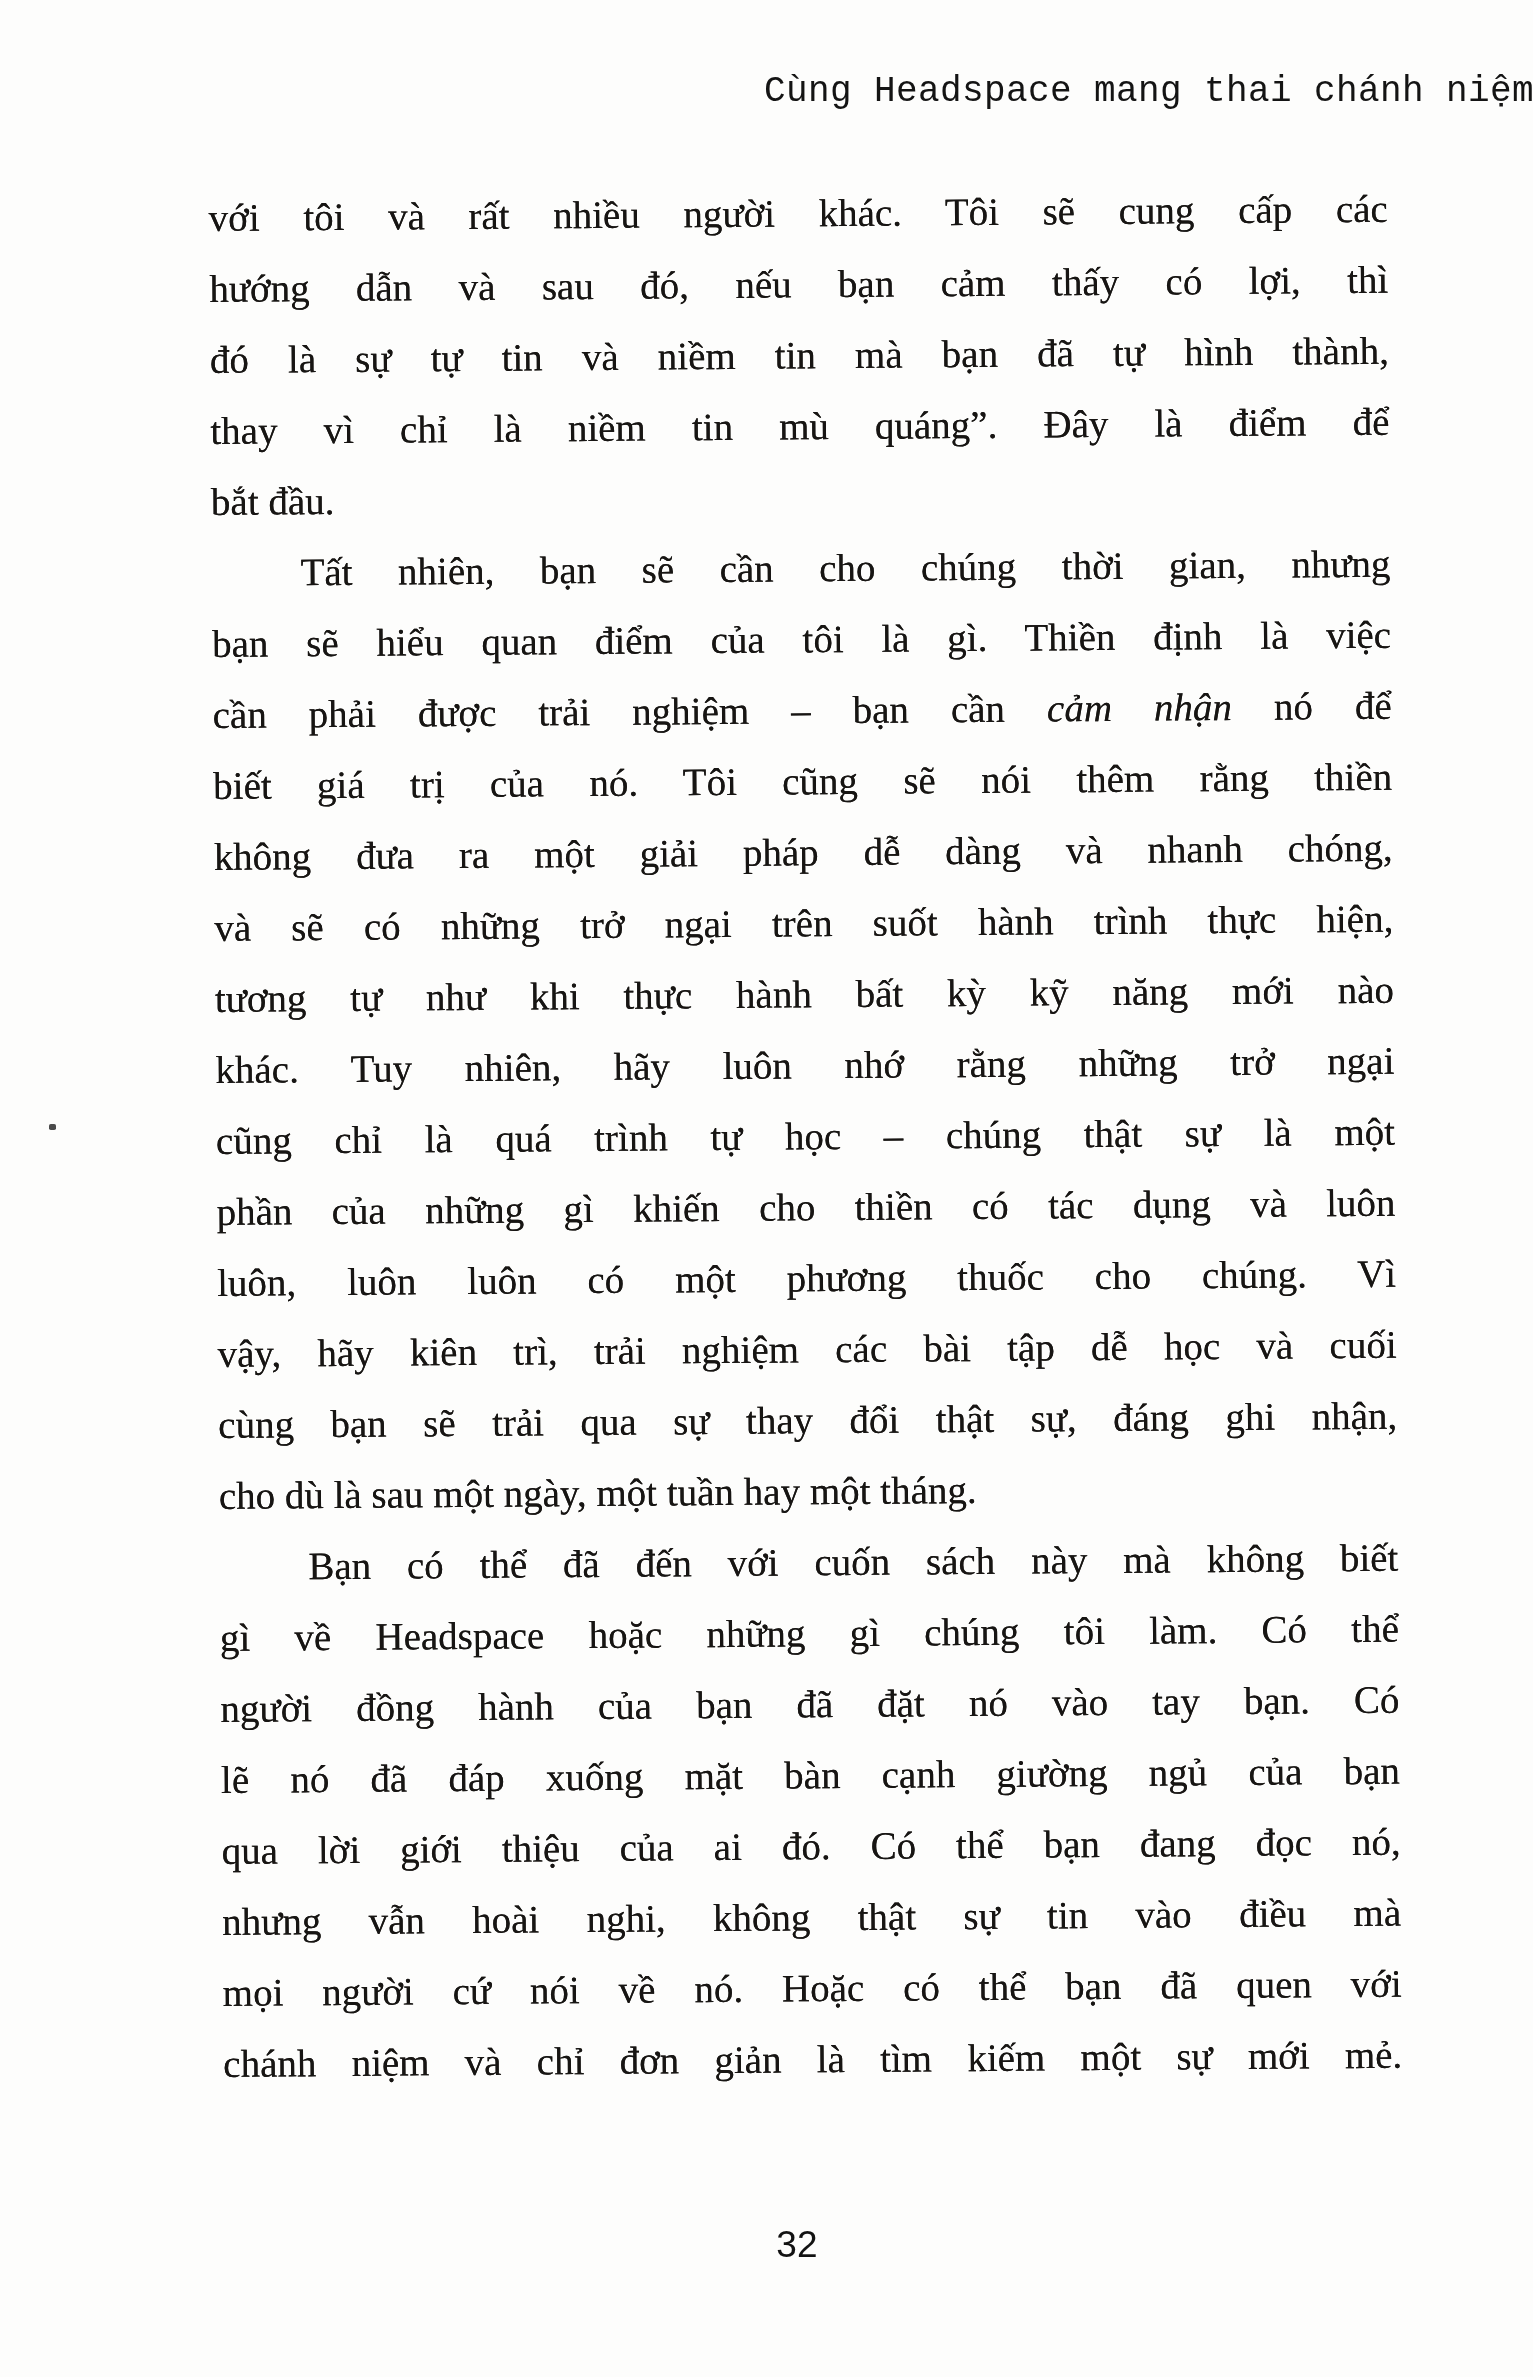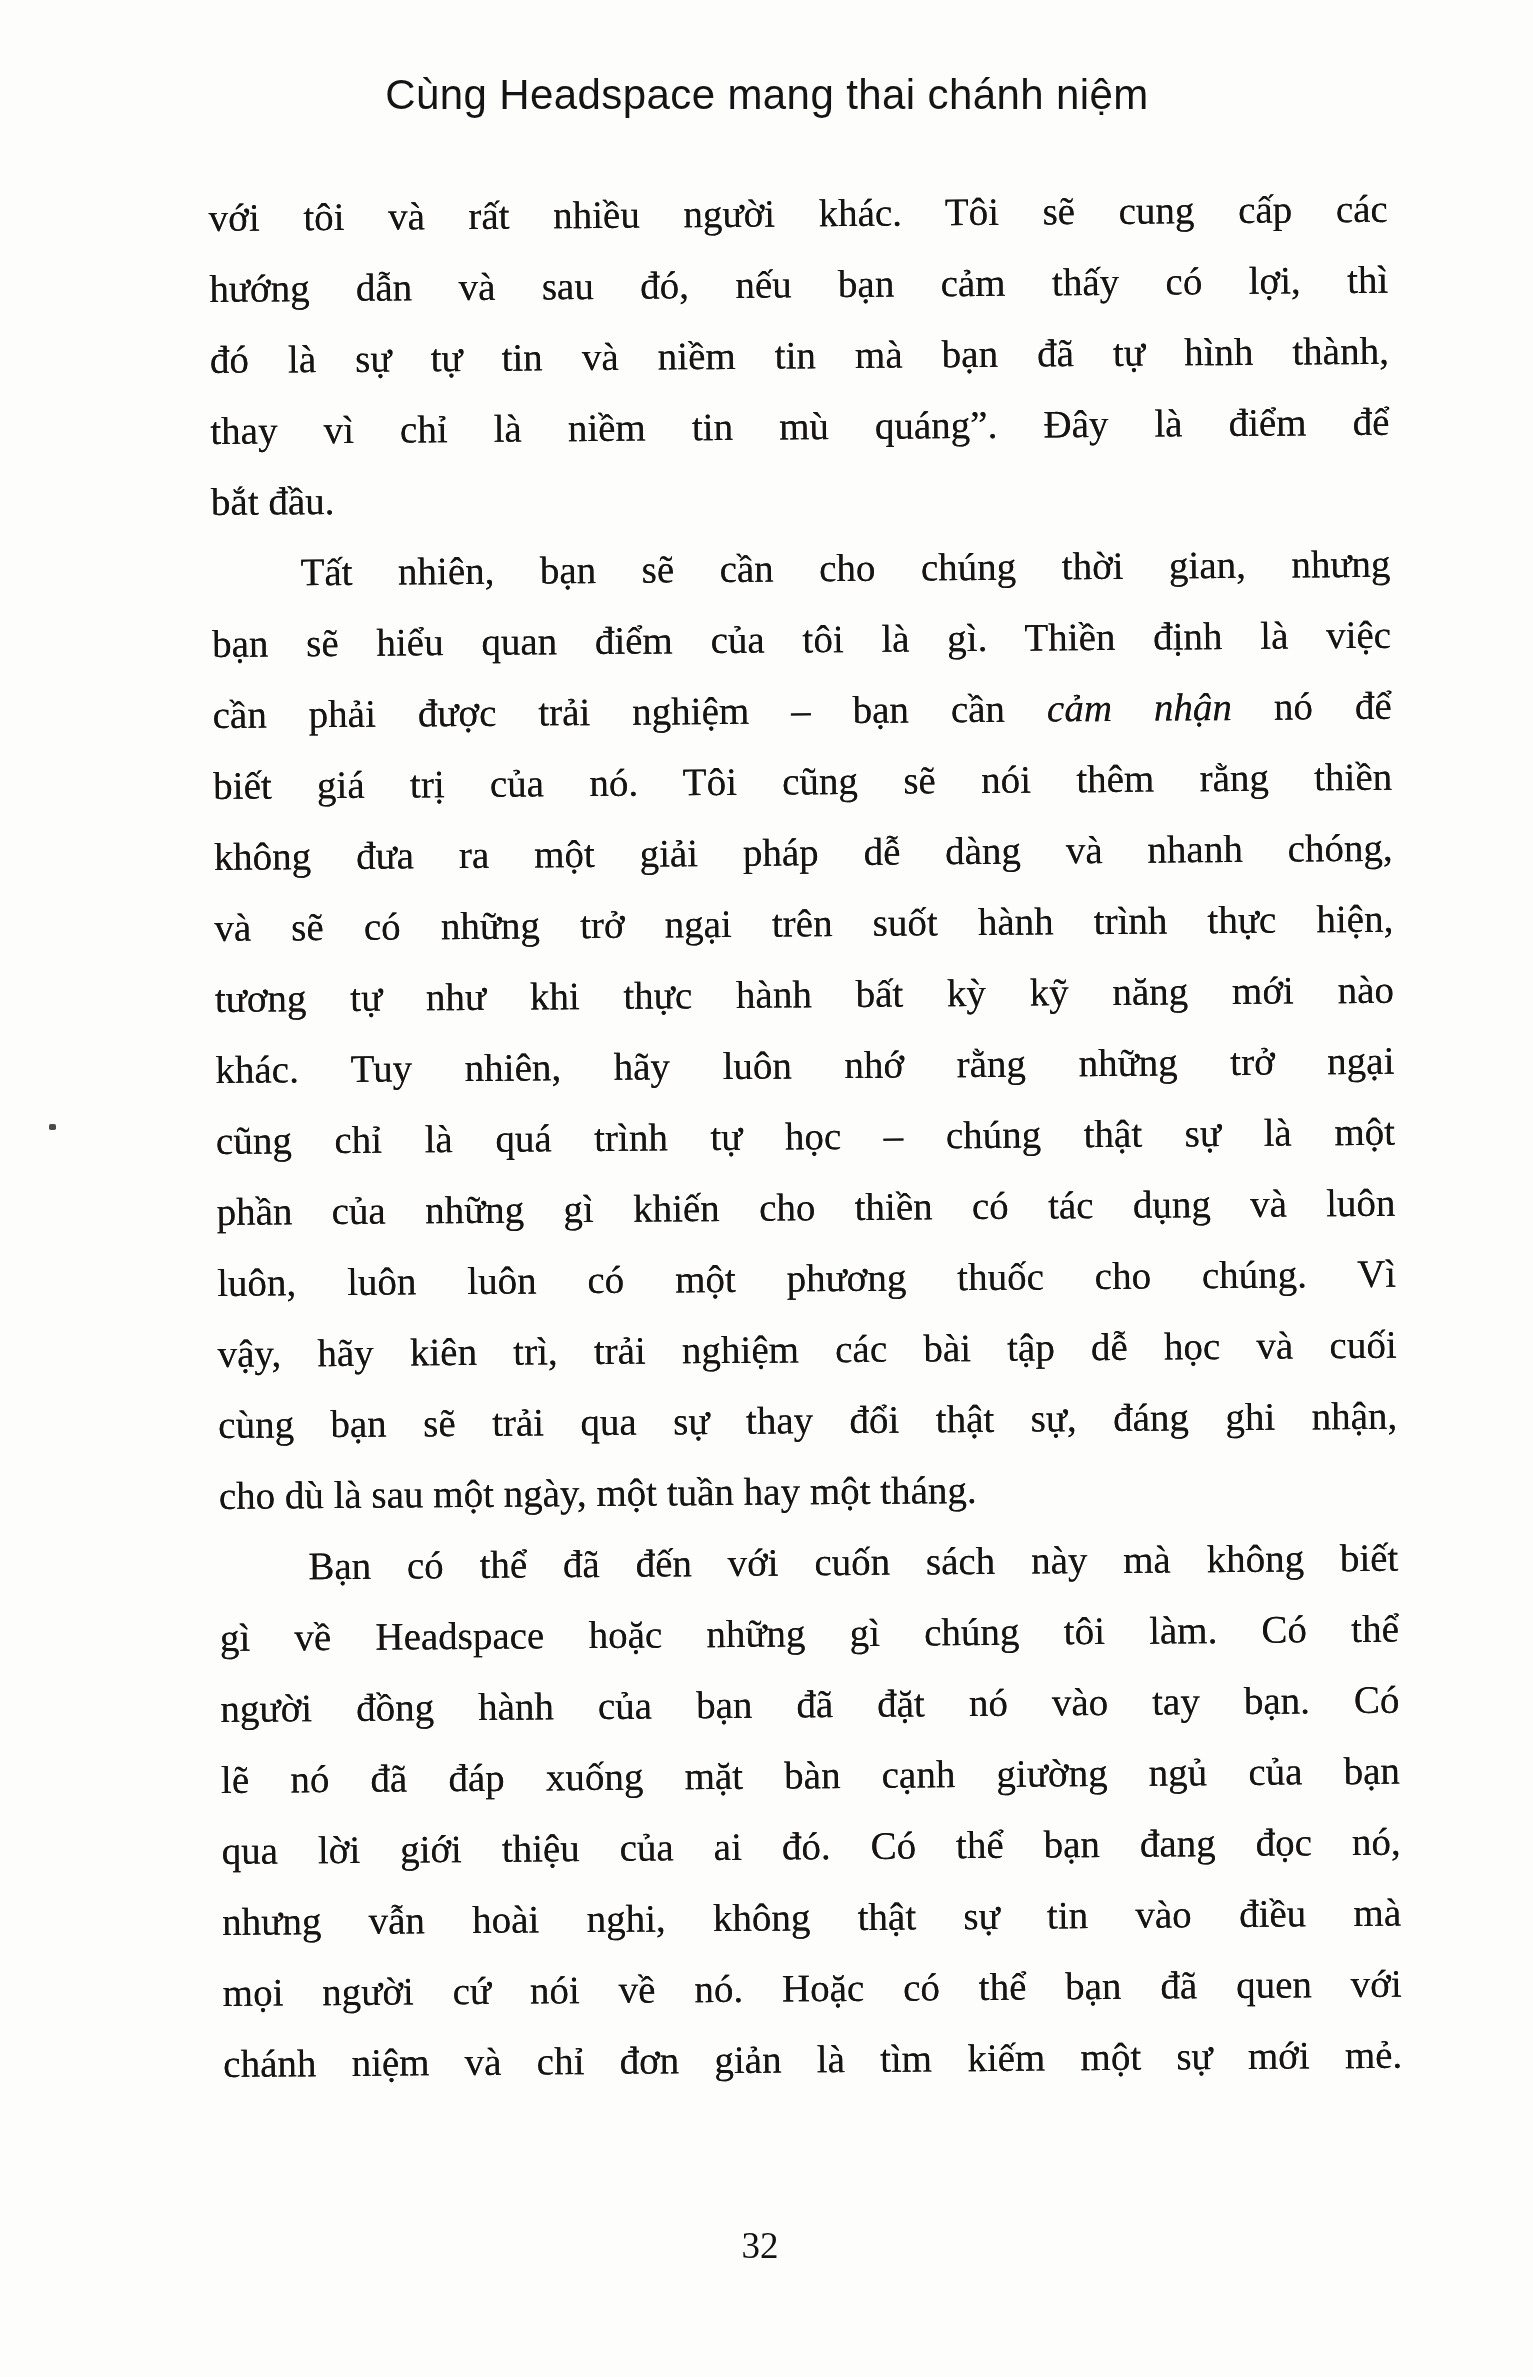--- a/index.html
+++ b/index.html
@@ -14,24 +14,24 @@
     background: #fdfdfc;
     overflow: hidden;
     font-family: "Liberation Serif", serif;
     color: #171513;
   }
   .running-head {
     position: absolute;
     top: 71px;
     left: 0;
     width: 100%;
-    text-align: center;
-    font-family: Liberation Sans, sans-serif;
+    text-align: right;
+    font-family: Liberation Mono, monospace;
     font-weight: 400;
-    font-size: 42px;
+    font-size: 36px;
     letter-spacing: 0.4px;
     color: #141414;
   }
   .textblock {
     position: absolute;
     left: 216px;
     top: 182px;
     width: 1179px;
     font-size: 39px;
     line-height: 71px;
@@ -46,23 +46,23 @@
     text-align: justify;
     text-align-last: justify;
     white-space: normal;
   }
   .line.indent { text-indent: 89px; }
   .line.last   { text-align-last: left; }
   .em { font-style: italic; }
   .page-number {
     position: absolute;
     top: 2224px;
-    left: 751px;
+    left: 787px;
     transform: translateX(-26%);
-    font-family: Liberation Serif, serif;
+    font-family: Liberation Sans, sans-serif;
     font-size: 37px;
     color: #121212;
   }
   .speck {
     position: absolute;
     left: 49px;
     top: 1124px;
     width: 7.1px;
     height: 6.2px;
     background: #2a2a2a;

